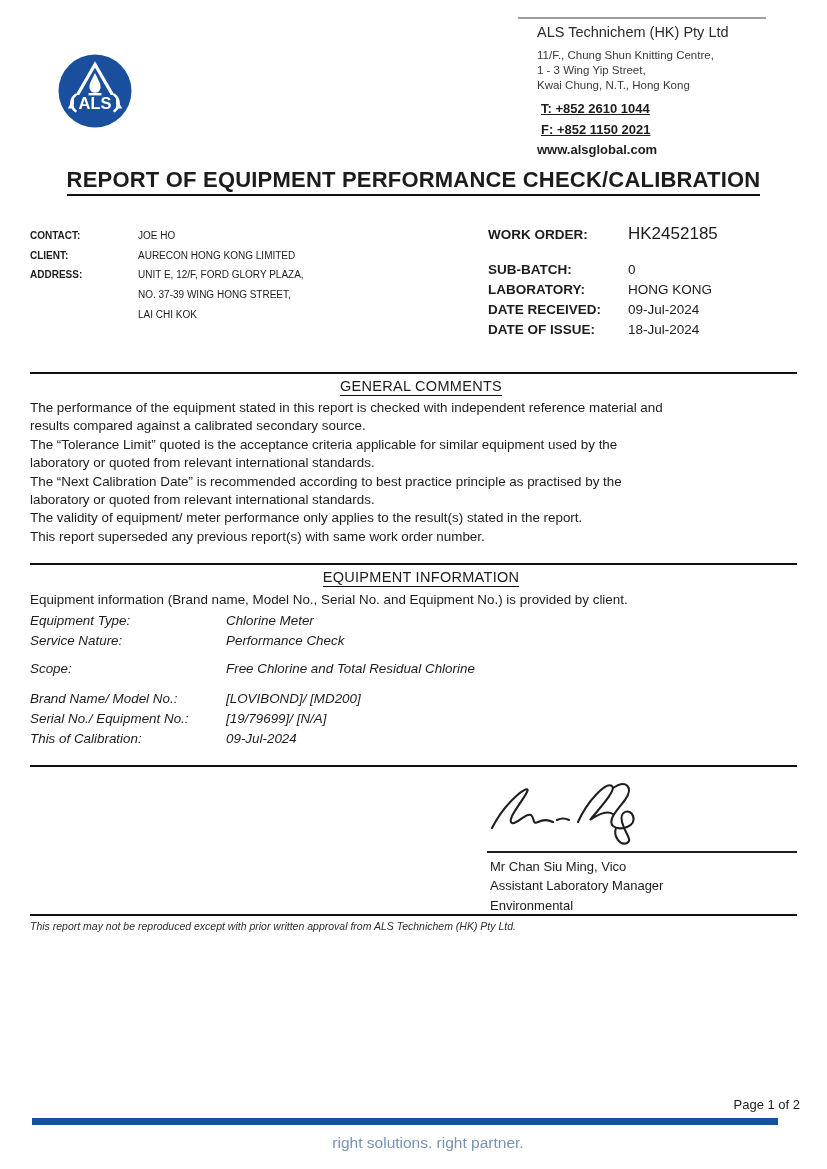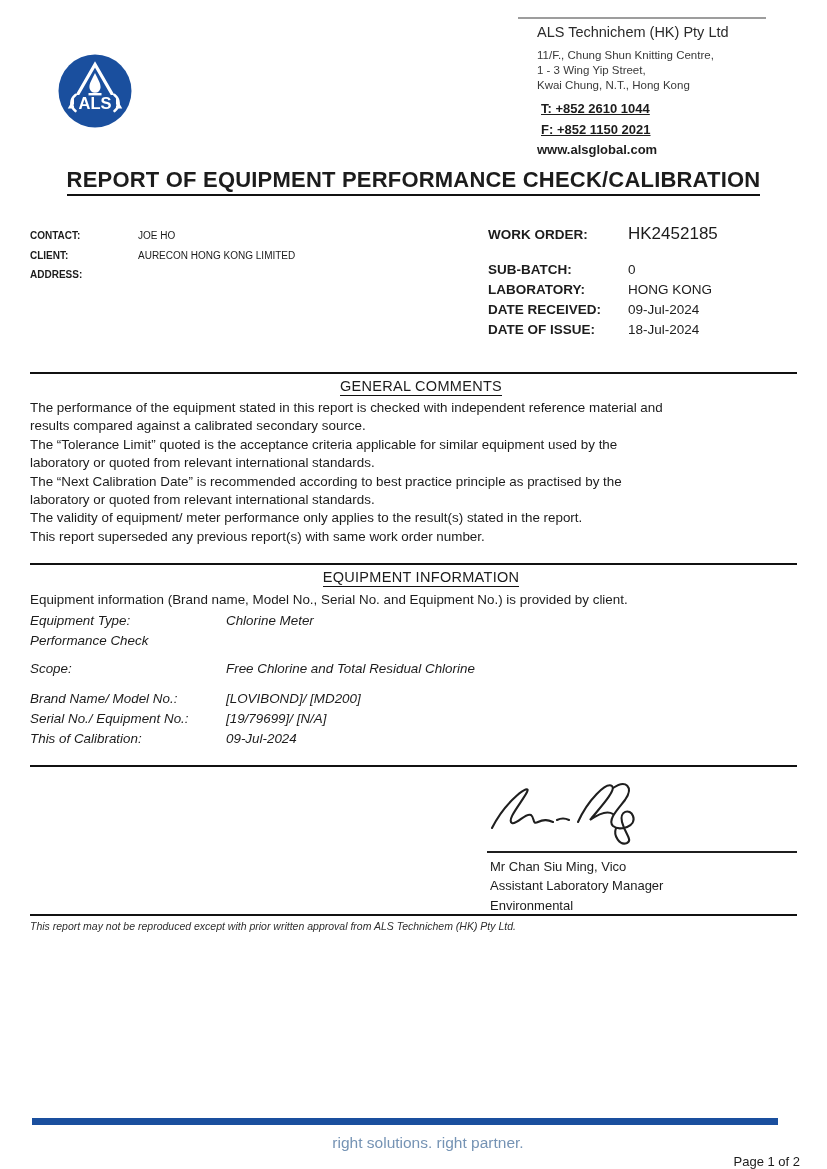--- a/index.html
+++ b/index.html
@@ -51,21 +51,21 @@
   .ei-row { display:flex; }
   .ei-row .lbl { width:196px; flex:none; }
   .gap-sm { margin-top:8px; }
   .gap-md { margin-top:10px; }
   
   .sig-svg { position:absolute; left:486px; top:776px; }
   .sig-line { position:absolute; left:487px; top:851px; width:310px; height:0; border-top:2px solid #1f1f1f; }
   .sig-block { position:absolute; left:490px; top:857px; font-size:13px; line-height:19.3px; }
   
   .disclaimer { position:absolute; left:30px; top:920px; font-size:10.5px; font-style:italic; color:#2e2e2e; }
-  .page-num { position:absolute; right:27px; top:1154px; font-size:13px; }
+  .page-num { position:absolute; right:27px; top:1097px; font-size:13px; }
   .footer-bar { position:absolute; left:32px; top:1118px; width:746px; height:7px; background:#1a4f9e; }
   .tagline { position:absolute; left:0; right:0; top:1134px; text-align:center; font-size:15.5px; color:#7593b4; }
 </style>
 </head>
 <body>
 
 <div class="page">
 
   <svg class="logo" viewBox="0 0 76 76" aria-hidden="true">
     <circle cx="38" cy="38" r="36.5" fill="#1a4f9e"></circle>
@@ -97,20 +97,23 @@
     <div class="info-row">
       <span class="lbl">CONTACT:</span>
       <span>JOE HO</span>
     </div>
     <div class="info-row">
       <span class="lbl">CLIENT:</span>
       <span>AURECON HONG KONG LIMITED</span>
     </div>
     <div class="info-row">
       <span class="lbl">ADDRESS:</span>
+      <span class="pre">UNIT E, 12/F, FORD GLORY PLAZA,
+NO. 37-39 WING HONG STREET,
+LAI CHI KOK</span>
     </div>
   </div>
 
   <div class="info-right">
     <div class="wo-row">
       <span class="lbl">WORK ORDER:</span>
       <span class="wo-val">HK2452185</span>
     </div>
     <div class="grp">
       <div class="info-row">
@@ -149,20 +152,21 @@
   <div class="section-heading ei-heading">
     <span>EQUIPMENT INFORMATION</span>
   </div>
   <div class="ei-intro bodytext">Equipment information (Brand name, Model No., Serial No. and Equipment No.) is provided by client.</div>
   <div class="ei-rows bodytext">
     <div class="ei-row">
       <span class="lbl">Equipment Type:</span>
       <span>Chlorine Meter</span>
     </div>
     <div class="ei-row">
+      <span class="lbl">Service Nature:</span>
       <span>Performance Check</span>
     </div>
     <div class="ei-row gap-sm">
       <span class="lbl">Scope:</span>
       <span>Free Chlorine and Total Residual Chlorine</span>
     </div>
     <div class="ei-row gap-md">
       <span class="lbl">Brand Name/ Model No.:</span>
       <span>[LOVIBOND]/ [MD200]</span>
     </div>

